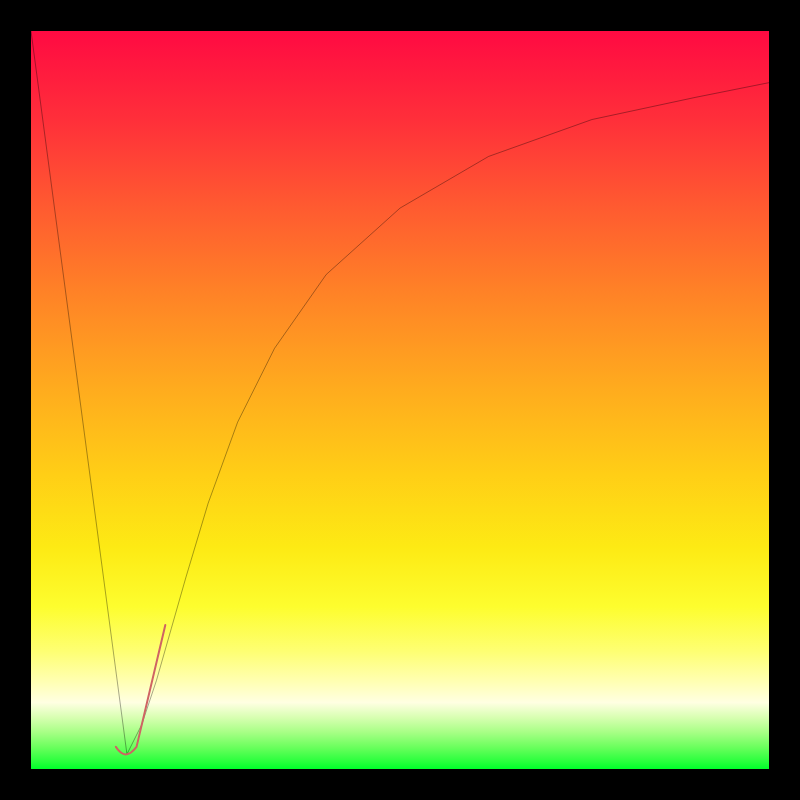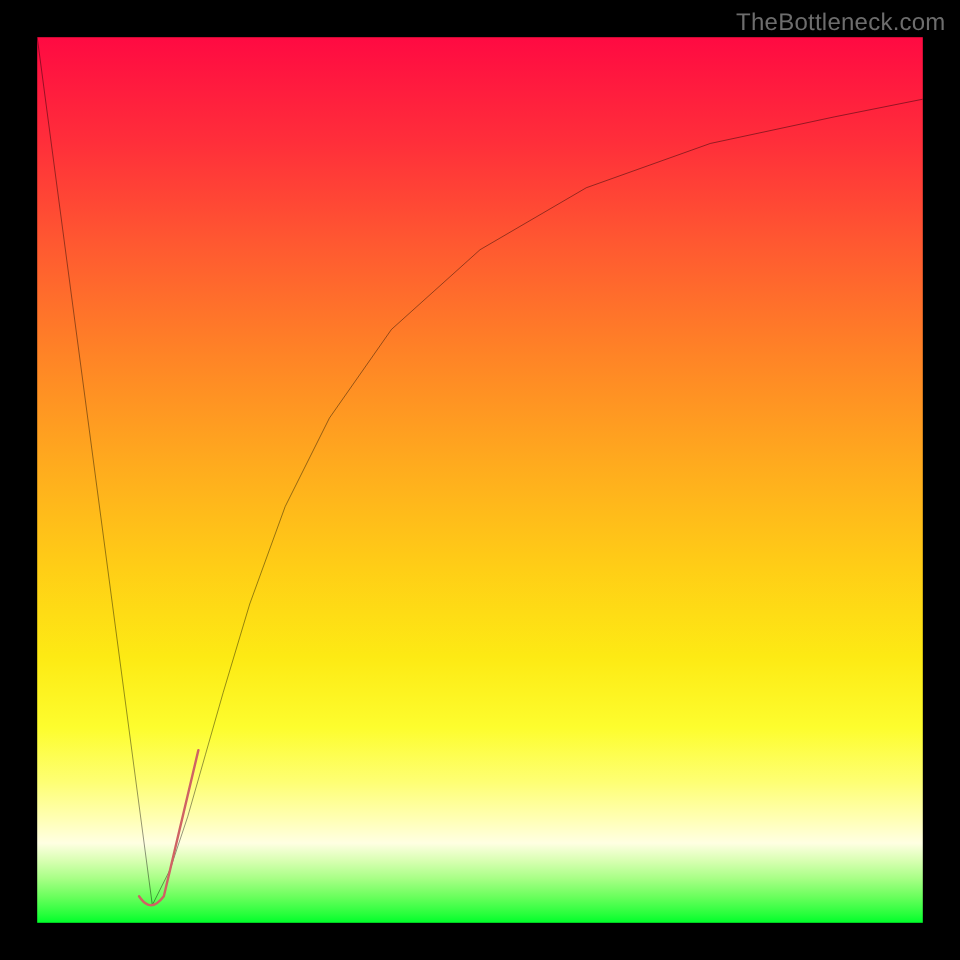--- a/index.html
+++ b/index.html
@@ -86,14 +86,13 @@
                  L 90 9
                  L 100 7" fill="none" stroke="#000" stroke-width="0.35" vector-effect="non-scaling-stroke"></path>
 
         <path d="M 11.5 97.0
                  Q 12.5 98.5 13.5 97.8
                  Q 14.0 97.4 14.3 97.0
                  L 18.2 80.5" fill="none" stroke="#cf6363" stroke-width="2.0" stroke-linecap="round" stroke-linejoin="round" vector-effect="non-scaling-stroke"></path>
       </g>
     </svg>
   </div>
-  <div class="watermark">TheBottleneck.com</div>
 </div>
 
 </body></html>

